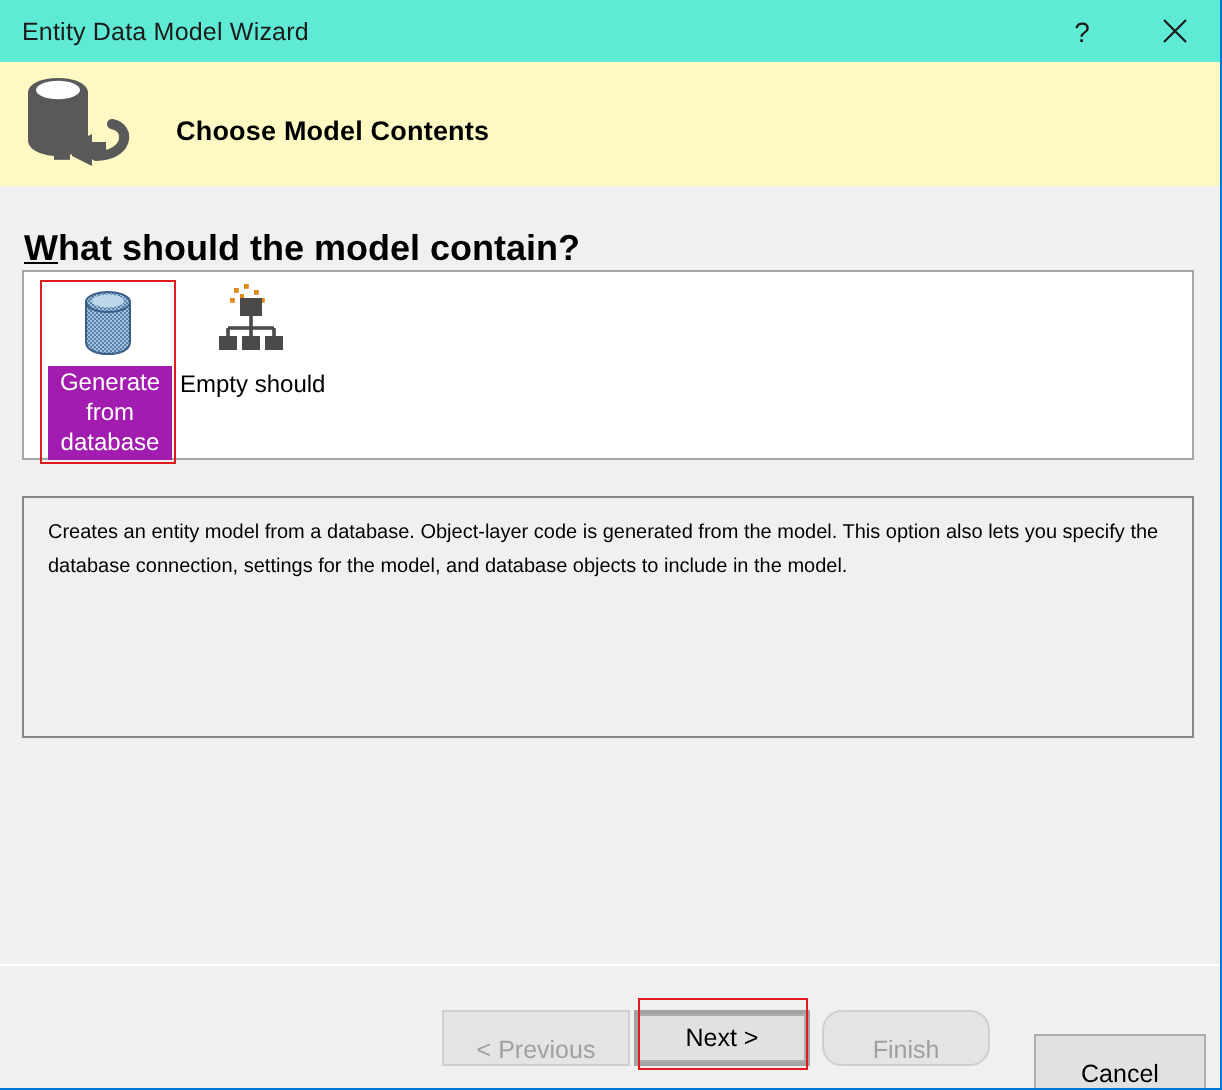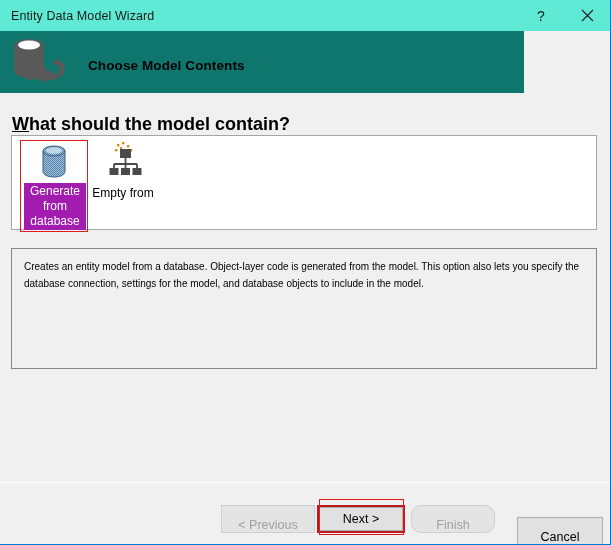--- a/index.html
+++ b/index.html
@@ -62,23 +62,23 @@
     font-size: 14px;
     color: #1b1b1b;
     cursor: default;
   }
   .tbtn svg { display: block; }
 
   
   .header {
     position: absolute;
     left: 0; top: 31px;
-    width: 524px;
+    width: 610px;
     height: 62px;
-    background: #0f766e;
+    background: #fef9c3;
   }
   .header-icon {
     position: absolute;
     left: 8px;
     top: 3px;
     width: 66px;
     height: 56px;
   }
   .header-title {
     position: absolute;
@@ -210,21 +210,21 @@
     display: flex;
     align-items: flex-end;
     justify-content: center;
   }
   .btn.disabled {
     color: #a0a0a0;
     background: #e4e4e4;
     border-color: #cfcfcf;
   }
   .btn-prev   { left: 221px; width: 94px; }
-  .btn-next   { left: 317px; width: 88px; background:#e1e1e1; border: 2px solid #b91c1c; }
+  .btn-next   { left: 317px; width: 88px; background:#e1e1e1; border: 2px solid #a3a3a3; }
   .btn-next .inner {
     width: 100%;
     height: 100%;
     box-sizing: border-box;
     border: 1px solid #adadad;
     display: flex;
     align-items: center;
     justify-content: center;
     background: #e1e1e1;
   }
@@ -323,21 +323,21 @@
 
             <rect x="14" y="8" width="11" height="9" fill="#4a4a4a"></rect>
 
             <path d="M19.5,17 L19.5,23 M8,23 L31,23 M8,23 L8,27 M19.5,23 L19.5,27 M31,23 L31,27" stroke="#4a4a4a" stroke-width="1.8" fill="none"></path>
 
             <rect x="3.5" y="27" width="9" height="7" fill="#4a4a4a"></rect>
             <rect x="15" y="27" width="9" height="7" fill="#4a4a4a"></rect>
             <rect x="26.5" y="27" width="9" height="7" fill="#4a4a4a"></rect>
           </svg>
         </div>
-        <span class="opt-label">Empty from</span>
+        <span class="opt-label">Empty should</span>
       </div>
 
     </div>
 
     <div class="desc-panel">
       <div class="desc-text">Creates an entity model from a database. Object-layer code is generated from the model. This option also lets you specify the database connection, settings for the model, and database objects to include in the model.</div>
     </div>
 
   </div>
 

